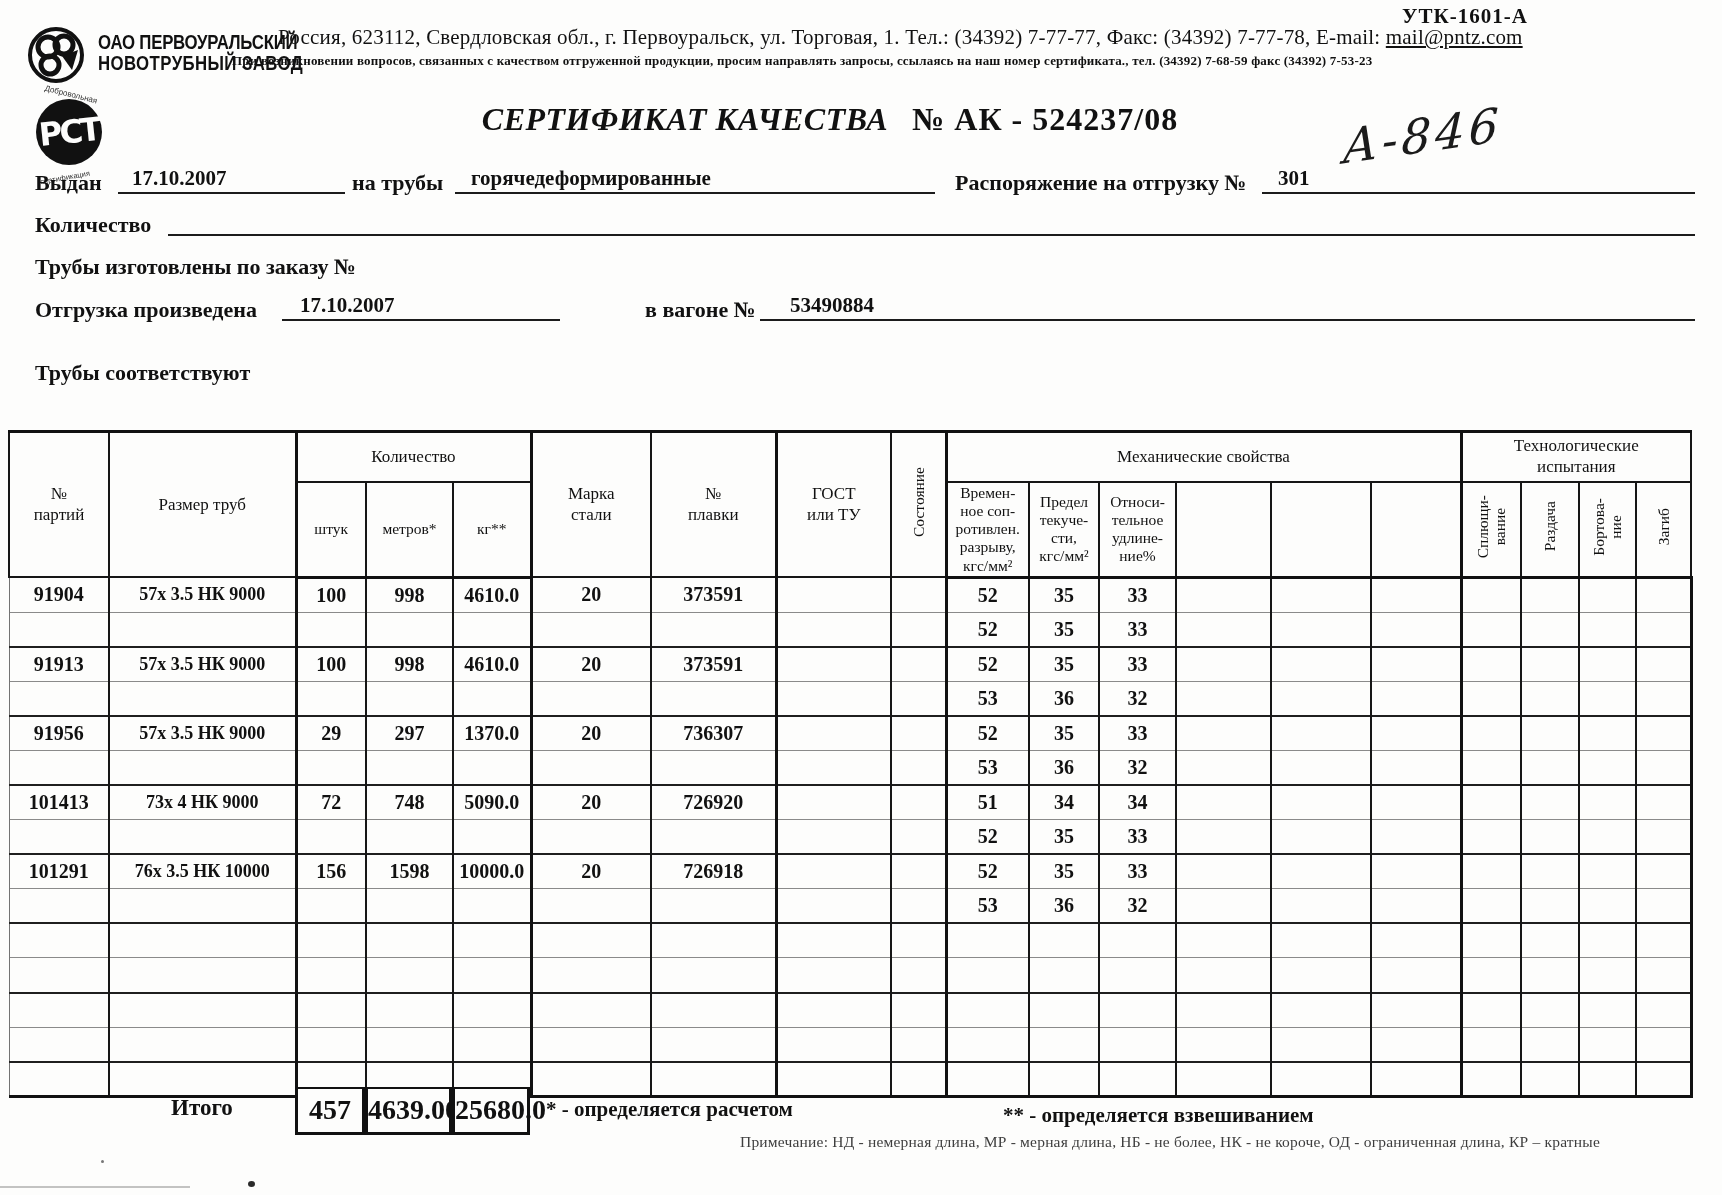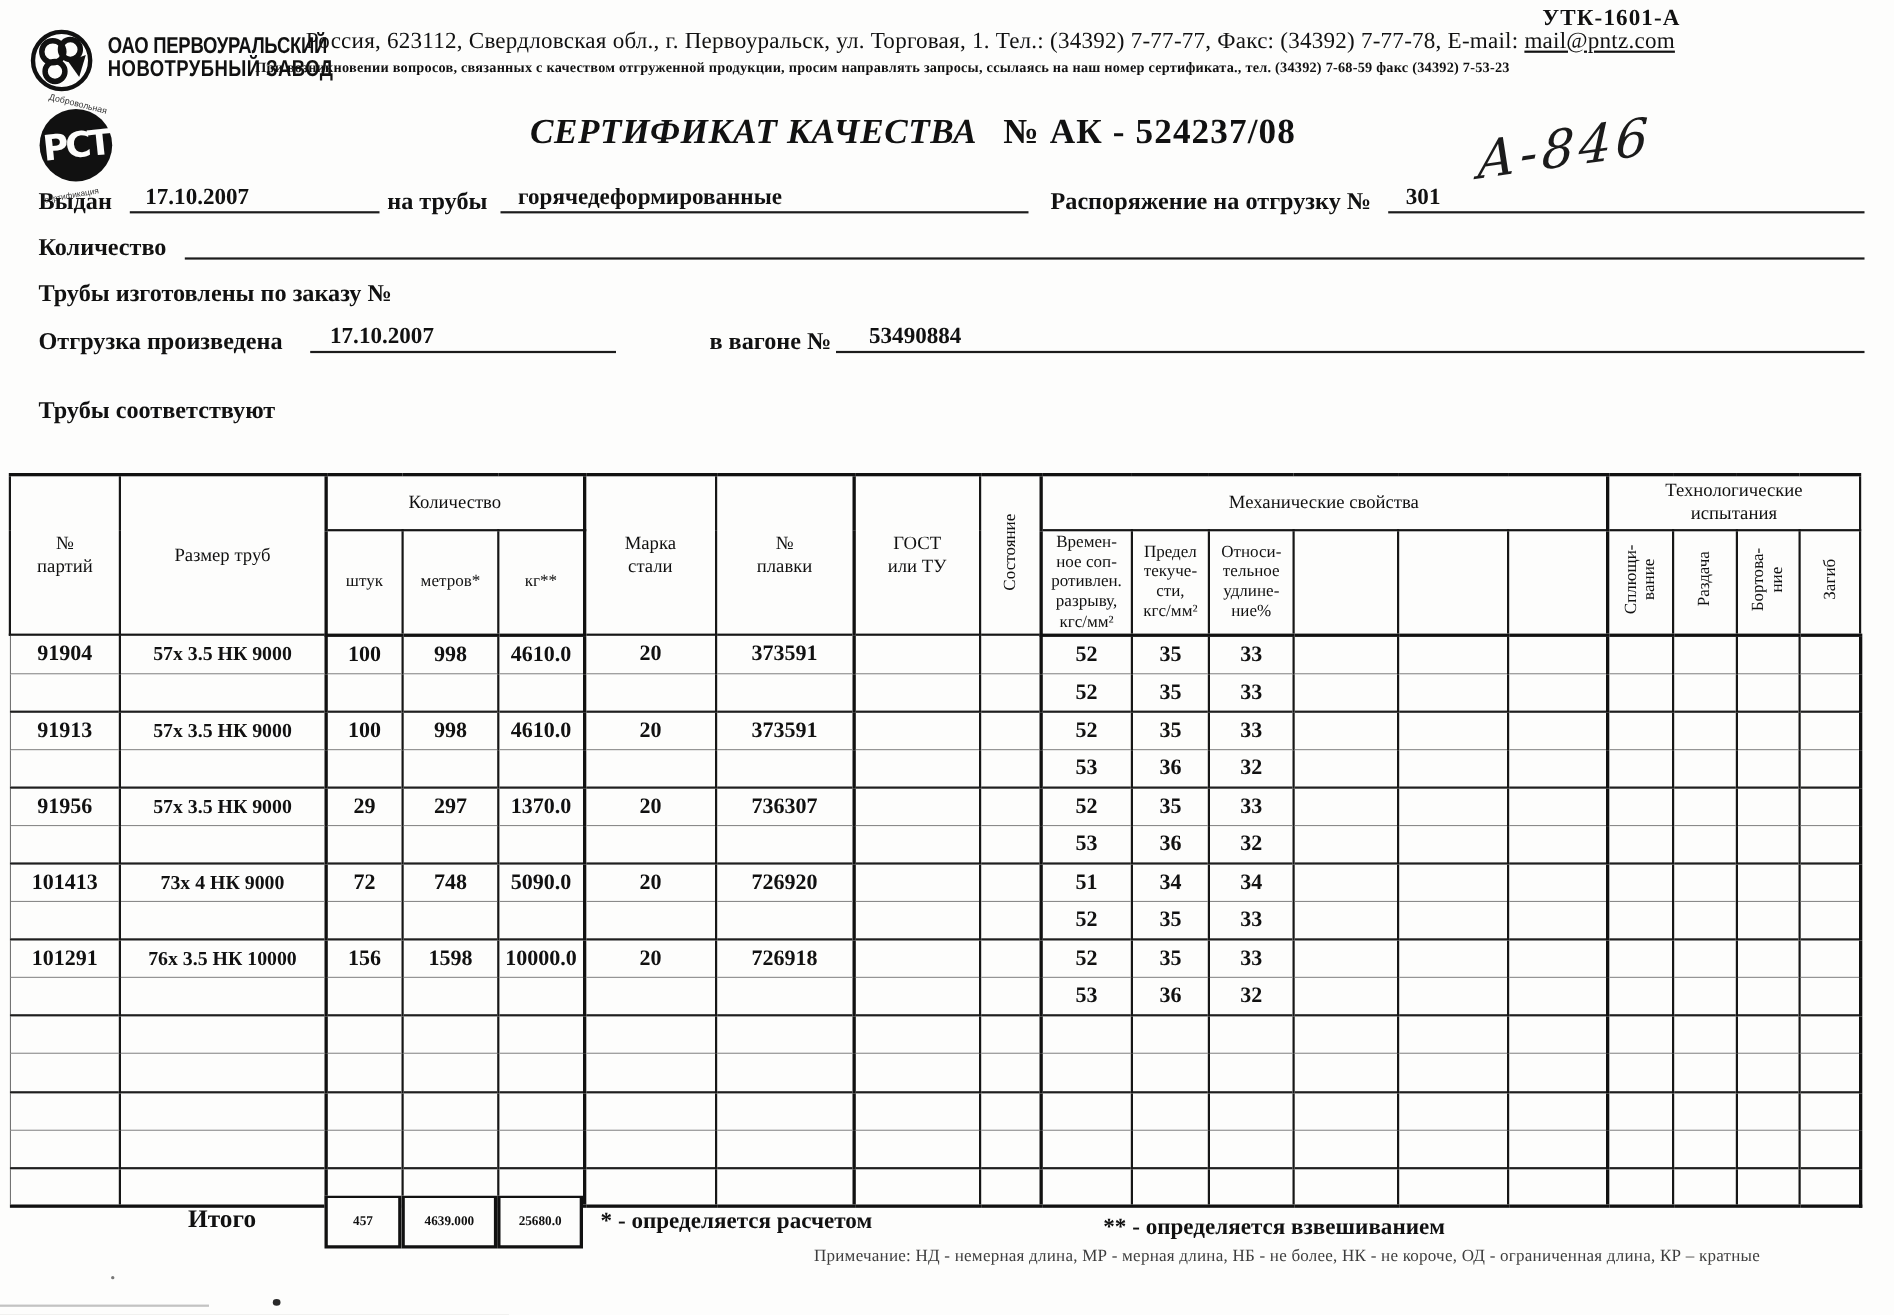--- a/index.html
+++ b/index.html
@@ -66,21 +66,21 @@
   tbody td:nth-child(3),tbody td:nth-child(6),tbody td:nth-child(8),
   tbody td:nth-child(10),tbody td:nth-child(16){border-left:3.5px solid #111;}
   tbody td:first-child{border-left:1px solid #737373;}
   tbody td:last-child{border-right:3px solid #111;}
   tbody tr:last-child td{border-bottom:3px solid #111;}
 
   
   .totals{top:1087px;left:8px;width:1682px;height:52px;}
   .totals .lbl{position:absolute;left:163px;top:8px;font-size:23px;font-weight:bold;}
   .tbox{position:absolute;top:0;height:48px;border:3px solid #111;border-top:2px solid #111;
-    box-sizing:border-box;text-align:center;font-size:12px;font-weight:bold;line-height:42px;background:#fdfdfc;}
+    box-sizing:border-box;text-align:center;font-size:28px;font-weight:bold;line-height:42px;background:#fdfdfc;}
   .tbox.b1{left:287px;width:70px;}
   .tbox.b2{left:357px;width:87px;}
   .tbox.b3{left:444px;width:78px;}
   .star-note{position:absolute;left:538px;top:10px;font-size:21px;font-weight:bold;}
   .dstar-note{position:absolute;left:995px;top:16px;font-size:21px;font-weight:bold;}
   .remark{top:1133px;left:740px;font-size:15.5px;color:#3e3e3e;letter-spacing:.2px;white-space:nowrap;}
 
   
   .dot1{top:1181px;left:248px;width:7px;height:6px;background:#2a2a2a;border-radius:50%;}
   .line1{top:1186px;left:0;width:190px;height:2px;background:#aaa;opacity:.7;}

